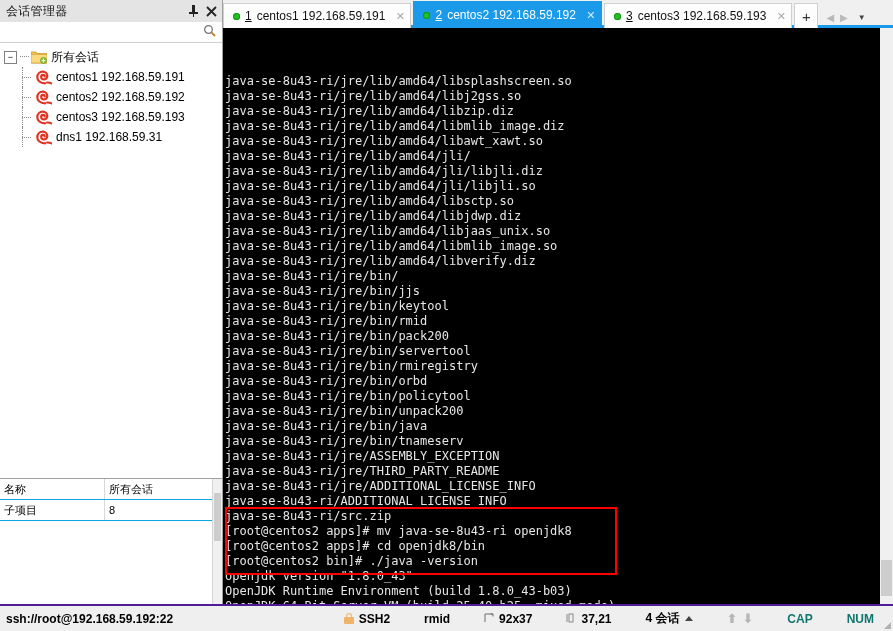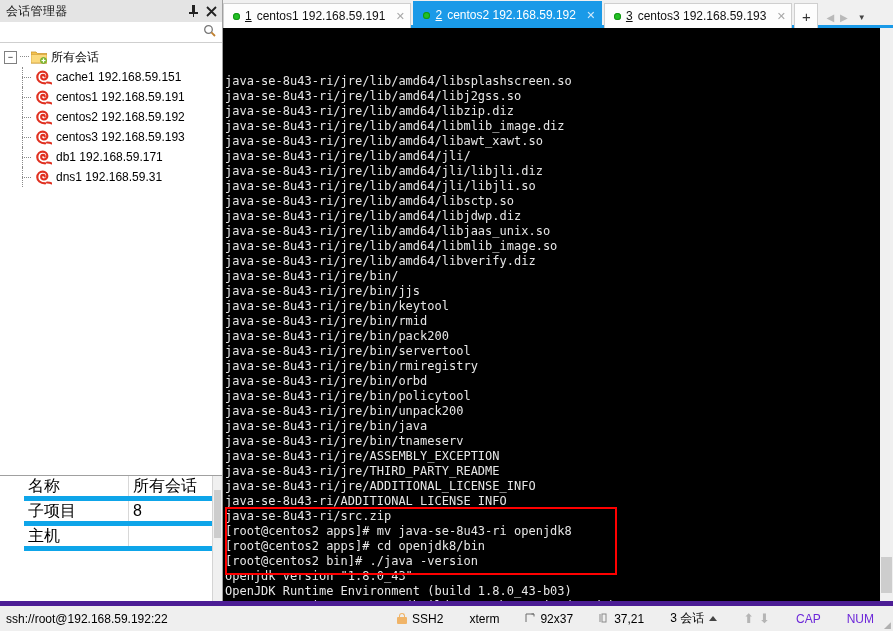--- a/index.html
+++ b/index.html
@@ -40,21 +40,21 @@
   .child-guide:before{content:"";position:absolute;left:0;top:0;bottom:0;
                       border-left:1px dotted #8a8a8a;}
   .child-guide:after{content:"";position:absolute;left:0;top:10px;width:9px;
                      border-top:1px dotted #8a8a8a;}
   .snail{width:16px;height:15px;margin-right:4px;flex:0 0 auto;}
   .tree-label{color:#000;font-size:12px;}
 
   
   .props{flex:0 0 auto;background:#fff;border-top:1px solid #a0a0a0;
          height:125px;overflow:hidden;position:relative;}
-  .prow{display:flex;height:20px;border-bottom:5px solid #0ea5e9;font-size:16px;margin-left:24px;}
+  .prow{display:flex;height:20px;border-bottom:1px solid #0ea5e9;font-size:11px;}
   .pk{width:105px;flex:0 0 105px;border-right:1px solid #d8d8d8;
       display:flex;align-items:center;padding-left:4px;box-sizing:border-box;}
   .pv{flex:1;display:flex;align-items:center;padding-left:4px;box-sizing:border-box;}
   .props-scroll{position:absolute;right:0;top:0;width:9px;height:100%;background:#f0f0f0;
                 border-left:1px solid #d4d4d4;}
   .props-thumb{position:absolute;right:1px;top:14px;width:7px;height:48px;background:#cdcdcd;}
 
   
   .right{flex:1 1 auto;display:flex;flex-direction:column;min-width:0;background:#f0f0f0;}
 
@@ -83,27 +83,27 @@
         font-family:"DejaVu Sans Mono","Liberation Mono",monospace;
         font-size:12px;line-height:15px;padding:1px 0 0 2px;overflow:hidden;
         white-space:pre;position:relative;}
   .term .ln{height:15px;}
   .termscroll{flex:0 0 13px;background:#f0f0f0;border-left:1px solid #000;position:relative;}
   .termthumb{position:absolute;left:1px;right:1px;bottom:8px;height:36px;background:#cdcdcd;}
   .redbox{position:absolute;border:2px solid #ff0000;pointer-events:none;}
 
   
   .status{height:25px;flex:0 0 25px;display:flex;align-items:center;
-          background:#efefef;border-top:5px solid #4c1d95;font-size:12px;}
+          background:#efefef;border-top:2px solid #4c1d95;font-size:12px;font-weight:bold;}
   .st-left{width:222px;flex:0 0 222px;padding-left:6px;box-sizing:border-box;
            white-space:nowrap;overflow:hidden;}
   .st-right{flex:1;display:flex;align-items:center;justify-content:flex-end;
-            gap:0;padding-right:6px;}
+            gap:8px;padding-right:6px;}
   .st-item{display:flex;align-items:center;gap:5px;padding:0 13px;white-space:nowrap;}
-  .st-dim{color:#6d28d9;}
+  .st-dim{color:#0f766e;}
   .lock{width:10px;height:11px;position:relative;flex:0 0 auto;}
   .lock .body{position:absolute;bottom:0;left:0;width:10px;height:7px;background:#f0b468;border-radius:1px;}
   .lock .shk{position:absolute;top:0;left:2px;width:6px;height:5px;border:1.5px solid #f0b468;
              border-bottom:none;border-radius:3px 3px 0 0;box-sizing:border-box;}
   .ico-sz{color:#6d6d6d;font-size:11px;}
   .tri-up{width:0;height:0;border-left:4px solid transparent;border-right:4px solid transparent;
           border-bottom:5px solid #444;}
   .ar-up,.ar-dn{color:#b5b5b5;font-size:13px;}
   .grip{position:absolute;right:2px;bottom:1px;color:#b0b0b0;font-size:9px;}
 </style>
@@ -155,53 +155,37 @@
           </span>
           <span class="tree-label">所有会话</span>
         </div>
         <div id="tree-children">
             <div class="tree-row child">
               <span class="child-guide"></span>
               <span class="snail"><svg width="16" height="15" viewBox="0 0 16 15">
                   <path d="M9.2 13.3 C4.2 13.3 1.3 10.5 1.3 7.2 C1.3 4.1 3.7 1.7 6.8 1.7 C9.4 1.7 11.3 3.6 11.3 6 C11.3 8 9.8 9.5 7.9 9.5 C6.4 9.5 5.2 8.3 5.2 6.9 C5.2 5.8 6.1 4.9 7.2 4.9 C8 4.9 8.7 5.6 8.7 6.4" fill="none" stroke="#e03020" stroke-width="2.2" stroke-linecap="round"></path>
                   <path d="M11 12.6 C13 12.6 14.6 12.9 15.4 13.4" fill="none" stroke="#e03020" stroke-width="2" stroke-linecap="round"></path>
                 </svg></span>
-              <span class="tree-label">cache1 192.168.59.151</span>
-            </div>
-            <div class="tree-row child">
-              <span class="child-guide"></span>
-              <span class="snail"><svg width="16" height="15" viewBox="0 0 16 15">
-                  <path d="M9.2 13.3 C4.2 13.3 1.3 10.5 1.3 7.2 C1.3 4.1 3.7 1.7 6.8 1.7 C9.4 1.7 11.3 3.6 11.3 6 C11.3 8 9.8 9.5 7.9 9.5 C6.4 9.5 5.2 8.3 5.2 6.9 C5.2 5.8 6.1 4.9 7.2 4.9 C8 4.9 8.7 5.6 8.7 6.4" fill="none" stroke="#e03020" stroke-width="2.2" stroke-linecap="round"></path>
-                  <path d="M11 12.6 C13 12.6 14.6 12.9 15.4 13.4" fill="none" stroke="#e03020" stroke-width="2" stroke-linecap="round"></path>
-                </svg></span>
               <span class="tree-label">centos1 192.168.59.191</span>
             </div>
             <div class="tree-row child">
               <span class="child-guide"></span>
               <span class="snail"><svg width="16" height="15" viewBox="0 0 16 15">
                   <path d="M9.2 13.3 C4.2 13.3 1.3 10.5 1.3 7.2 C1.3 4.1 3.7 1.7 6.8 1.7 C9.4 1.7 11.3 3.6 11.3 6 C11.3 8 9.8 9.5 7.9 9.5 C6.4 9.5 5.2 8.3 5.2 6.9 C5.2 5.8 6.1 4.9 7.2 4.9 C8 4.9 8.7 5.6 8.7 6.4" fill="none" stroke="#e03020" stroke-width="2.2" stroke-linecap="round"></path>
                   <path d="M11 12.6 C13 12.6 14.6 12.9 15.4 13.4" fill="none" stroke="#e03020" stroke-width="2" stroke-linecap="round"></path>
                 </svg></span>
               <span class="tree-label">centos2 192.168.59.192</span>
             </div>
             <div class="tree-row child">
               <span class="child-guide"></span>
               <span class="snail"><svg width="16" height="15" viewBox="0 0 16 15">
                   <path d="M9.2 13.3 C4.2 13.3 1.3 10.5 1.3 7.2 C1.3 4.1 3.7 1.7 6.8 1.7 C9.4 1.7 11.3 3.6 11.3 6 C11.3 8 9.8 9.5 7.9 9.5 C6.4 9.5 5.2 8.3 5.2 6.9 C5.2 5.8 6.1 4.9 7.2 4.9 C8 4.9 8.7 5.6 8.7 6.4" fill="none" stroke="#e03020" stroke-width="2.2" stroke-linecap="round"></path>
                   <path d="M11 12.6 C13 12.6 14.6 12.9 15.4 13.4" fill="none" stroke="#e03020" stroke-width="2" stroke-linecap="round"></path>
                 </svg></span>
               <span class="tree-label">centos3 192.168.59.193</span>
-            </div>
-            <div class="tree-row child">
-              <span class="child-guide"></span>
-              <span class="snail"><svg width="16" height="15" viewBox="0 0 16 15">
-                  <path d="M9.2 13.3 C4.2 13.3 1.3 10.5 1.3 7.2 C1.3 4.1 3.7 1.7 6.8 1.7 C9.4 1.7 11.3 3.6 11.3 6 C11.3 8 9.8 9.5 7.9 9.5 C6.4 9.5 5.2 8.3 5.2 6.9 C5.2 5.8 6.1 4.9 7.2 4.9 C8 4.9 8.7 5.6 8.7 6.4" fill="none" stroke="#e03020" stroke-width="2.2" stroke-linecap="round"></path>
-                  <path d="M11 12.6 C13 12.6 14.6 12.9 15.4 13.4" fill="none" stroke="#e03020" stroke-width="2" stroke-linecap="round"></path>
-                </svg></span>
-              <span class="tree-label">db1 192.168.59.171</span>
             </div>
             <div class="tree-row child">
               <span class="child-guide"></span>
               <span class="snail"><svg width="16" height="15" viewBox="0 0 16 15">
                   <path d="M9.2 13.3 C4.2 13.3 1.3 10.5 1.3 7.2 C1.3 4.1 3.7 1.7 6.8 1.7 C9.4 1.7 11.3 3.6 11.3 6 C11.3 8 9.8 9.5 7.9 9.5 C6.4 9.5 5.2 8.3 5.2 6.9 C5.2 5.8 6.1 4.9 7.2 4.9 C8 4.9 8.7 5.6 8.7 6.4" fill="none" stroke="#e03020" stroke-width="2.2" stroke-linecap="round"></path>
                   <path d="M11 12.6 C13 12.6 14.6 12.9 15.4 13.4" fill="none" stroke="#e03020" stroke-width="2" stroke-linecap="round"></path>
                 </svg></span>
               <span class="tree-label">dns1 192.168.59.31</span>
             </div>
           </div>
@@ -209,24 +193,20 @@
 
       <div class="props">
         <div id="prop-rows">
             <div class="prow">
               <div class="pk">名称</div>
               <div class="pv">所有会话</div>
             </div>
             <div class="prow">
               <div class="pk">子项目</div>
               <div class="pv">8</div>
-            </div>
-            <div class="prow">
-              <div class="pk">主机</div>
-              <div class="pv"></div>
             </div>
           </div>
         <div class="props-scroll">
           <div class="props-thumb"></div>
         </div>
       </div>
     </div>
 
     <div class="right">
 
@@ -274,42 +254,42 @@
     <div class="st-left">ssh://root@192.168.59.192:22</div>
     <div class="st-right">
       <div class="st-item">
         <span class="lock">
             <span class="shk"></span>
             <span class="body"></span>
           </span>
         <span>SSH2</span>
       </div>
       <div class="st-item">
-        <span>xterm</span>
+        <span>rmid</span>
       </div>
       <div class="st-item">
         <span class="ico-sz">
           <svg width="10" height="10" viewBox="0 0 10 10">
               <path d="M1 9 V1 H9" stroke="#6d6d6d" stroke-width="1" fill="none"></path>
               <path d="M6.5 1 L9 1 L9 3.5" stroke="#6d6d6d" stroke-width="1" fill="none"></path>
             </svg>
         </span>
         <span>92x37</span>
       </div>
       <div class="st-item">
         <span class="ico-sz">
           <svg width="10" height="10" viewBox="0 0 10 10">
               <rect x="0.5" y="1" width="1" height="8" fill="#8a8a8a"></rect>
               <rect x="3" y="1" width="4" height="8" fill="none" stroke="#8a8a8a" stroke-width="1"></rect>
             </svg>
         </span>
         <span>37,21</span>
       </div>
       <div class="st-item">
-        <span>3 会话</span>
+        <span>4 会话</span>
         <span class="tri-up"></span>
       </div>
       <div class="st-item">
         <span class="ar-up">⬆</span>
         <span class="ar-dn">⬇</span>
       </div>
       <div class="st-item st-dim">CAP</div>
       <div class="st-item st-dim">NUM</div>
     </div>
     <span class="grip">◢</span>

